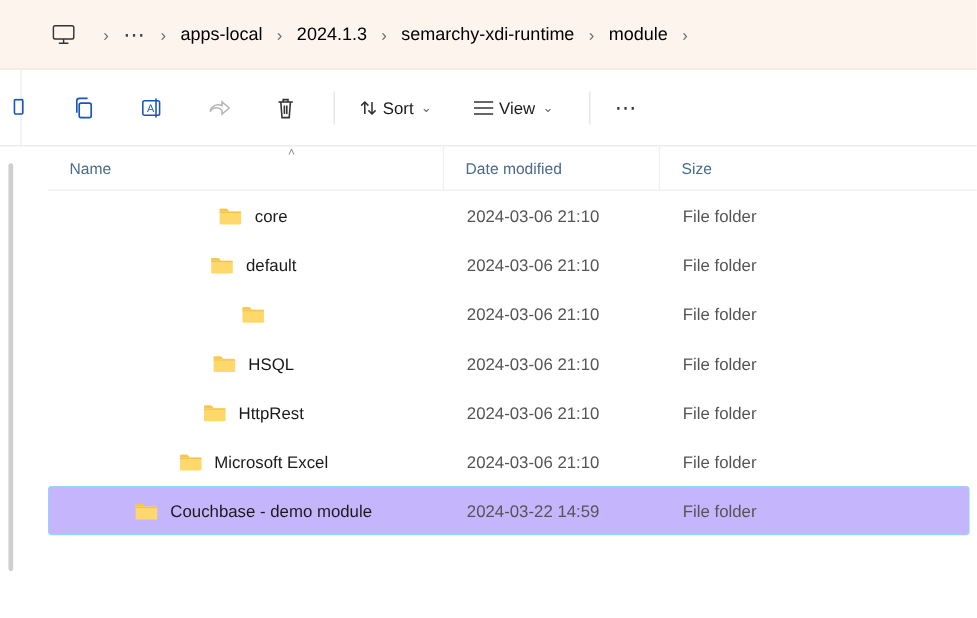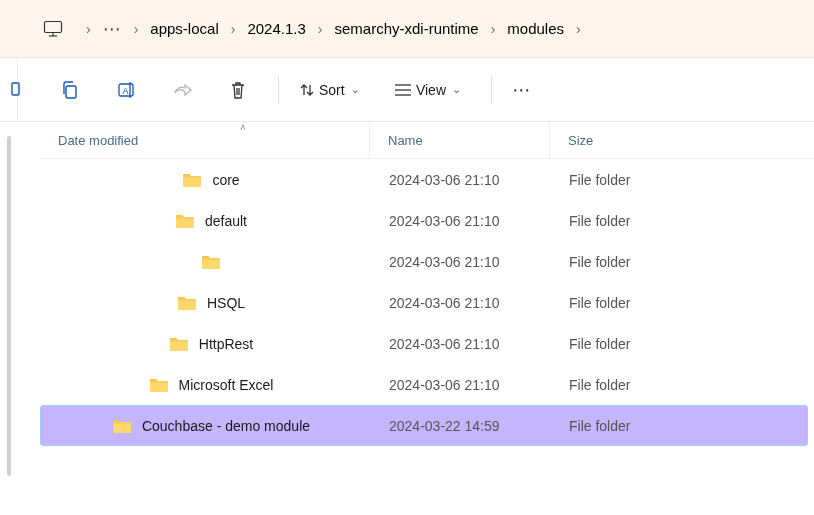--- a/index.html
+++ b/index.html
@@ -164,21 +164,21 @@
     </span>
     <span class="ab-chevron">›</span>
     <span class="ab-ellipsis">⋯</span>
     <span class="ab-chevron">›</span>
     <span class="ab-crumb">apps-local</span>
     <span class="ab-chevron">›</span>
     <span class="ab-crumb">2024.1.3</span>
     <span class="ab-chevron">›</span>
     <span class="ab-crumb">semarchy-xdi-runtime</span>
     <span class="ab-chevron">›</span>
-    <span class="ab-crumb">modules</span>
+    <span class="ab-crumb">module</span>
     <span class="ab-chevron">›</span>
   </div>
 </div>
 
 <div class="sidebar-fragment">
   <svg width="10" height="14" viewBox="0 0 10 14" fill="none" stroke="#1857b6" stroke-width="1.4">
     <rect x="1" y="1" width="7" height="12" rx="1"></rect>
   </svg>
 </div>
 
@@ -233,24 +233,24 @@
   <div class="tb-more">⋯</div>
 </div>
 
 <div class="filearea">
   <div class="scrollbar"></div>
   <div class="filelist">
 
     <div class="columns" style="position:relative;">
       <div class="sort-caret">˄</div>
       <div class="col">
-        <span>Date modified</span>
+        <span>Name</span>
       </div>
       <div class="col">
-        <span>Name</span>
+        <span>Date modified</span>
       </div>
       <div class="col">
         <span>Size</span>
       </div>
     </div>
 
     <div id="rows-container">
         <div class="row">
     <div class="cell name">
       <svg class="folder-icon" viewBox="0 0 20 16">

